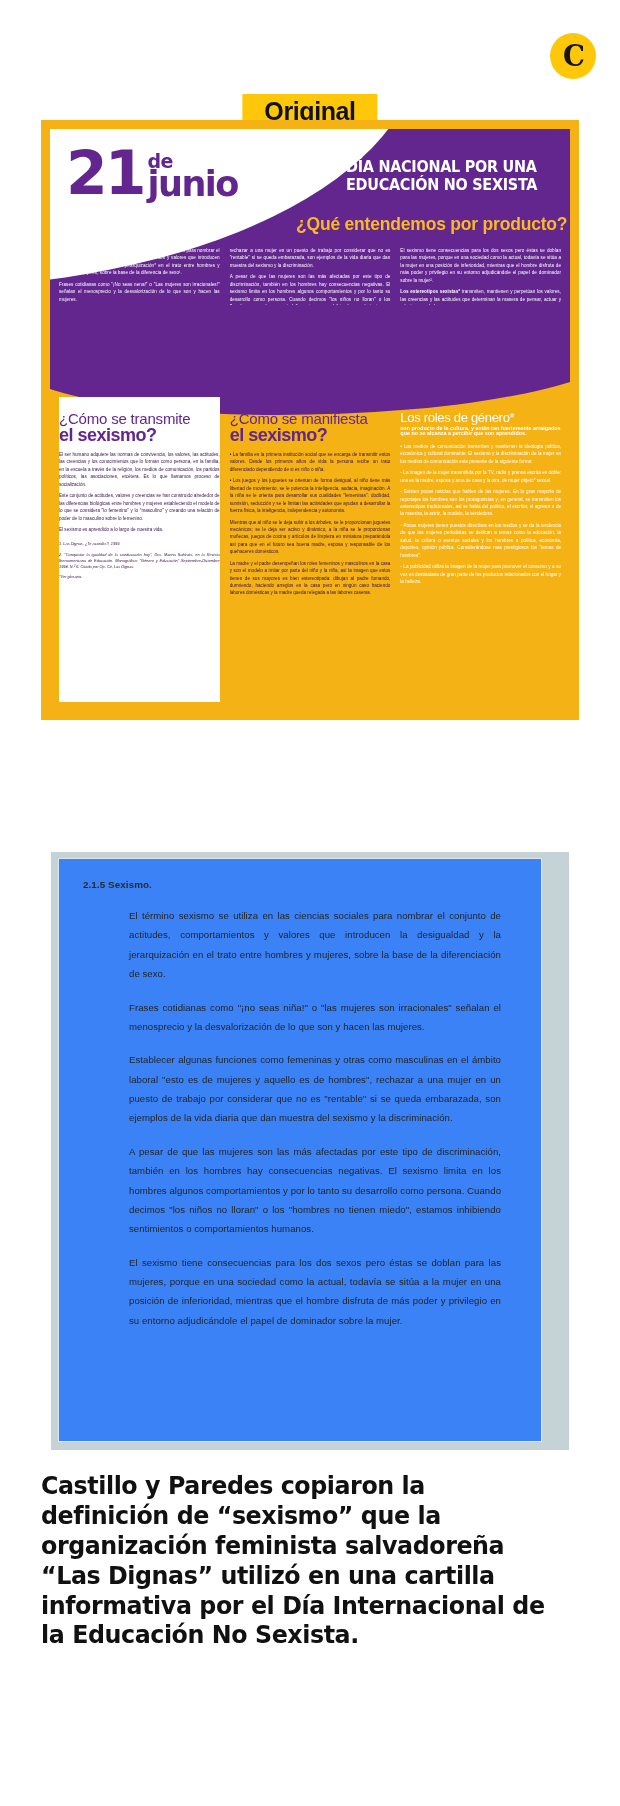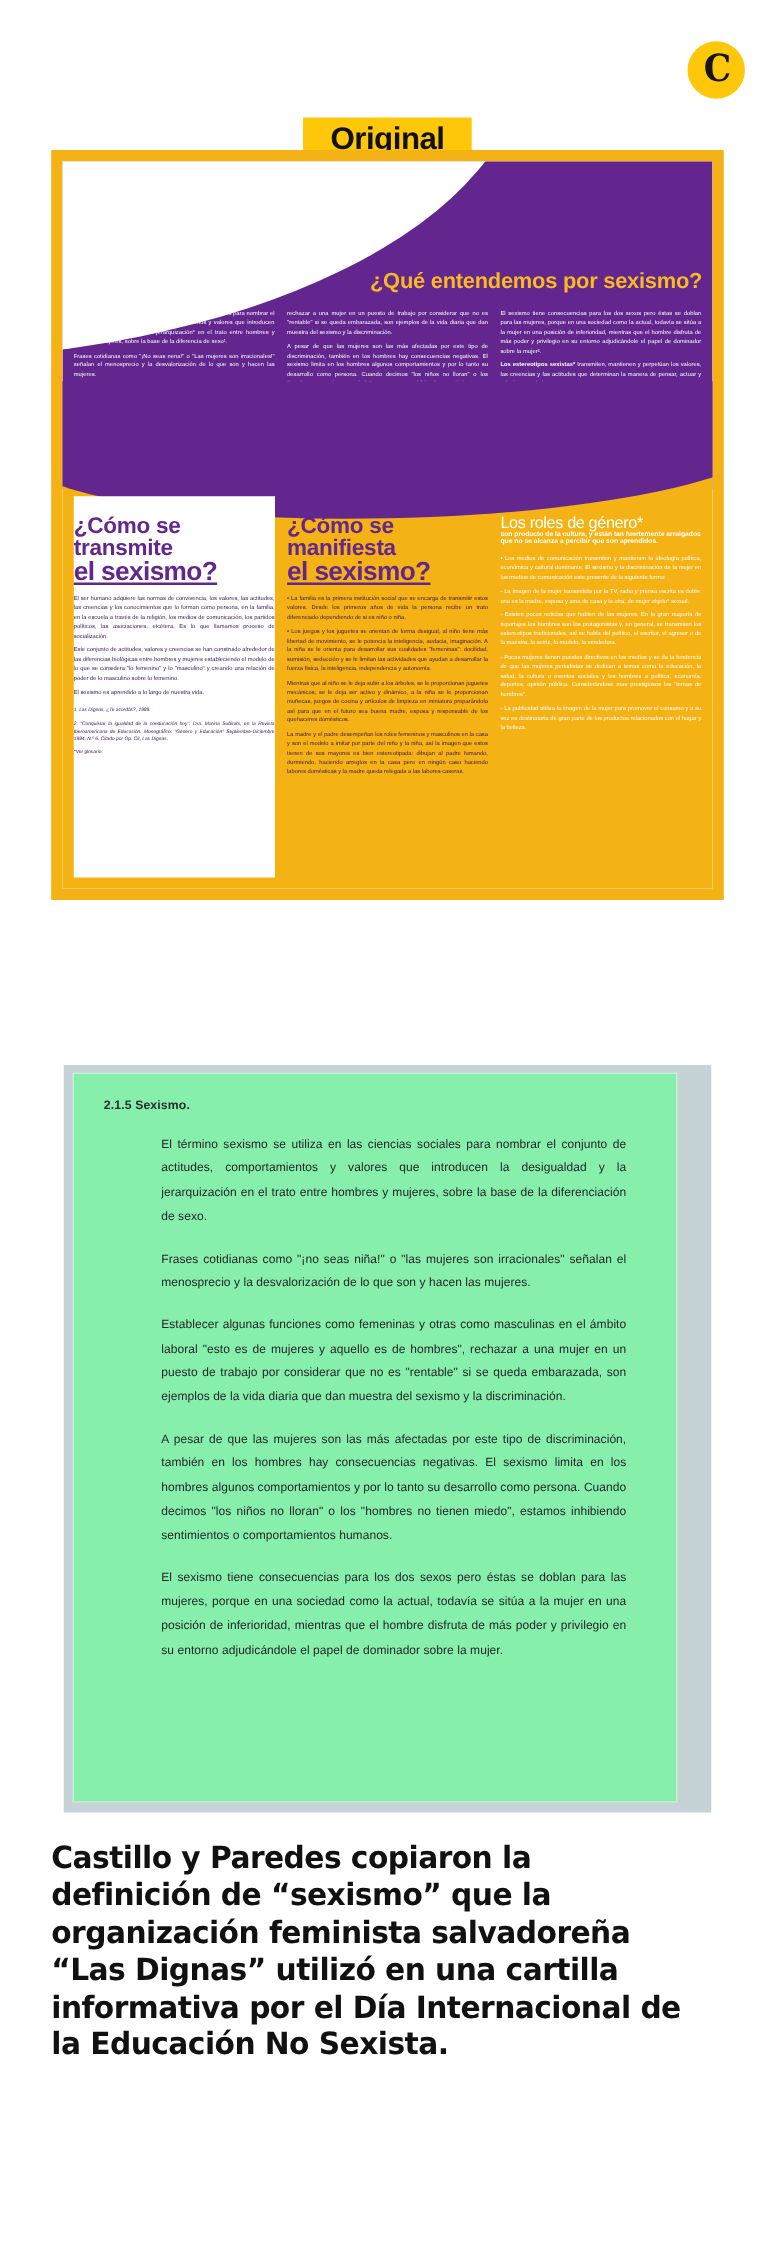--- a/index.html
+++ b/index.html
@@ -195,22 +195,22 @@
     width: 502px;
     display: flex;
     gap: 10px;
   }
   .gcol { width: 161px; }
   .g-head {
     margin: 0 0 7px 0;
     line-height: 1.0;
     color: #62268E;
   }
-  .g-head .l1 { display: block; font-size: 18px; font-weight: 700; letter-spacing: -0.2px;}
-  .g-head .l2 { display: block; font-size: 21px; font-weight: 800; letter-spacing: -0.5px; text-decoration: underline;}
+  .g-head .l1 { display: block; font-size: 15px; font-weight: 400; letter-spacing: -0.2px;}
+  .g-head .l2 { display: block; font-size: 18px; font-weight: 800; letter-spacing: -0.5px;}
   .g-head.dark .l1, .g-head.dark .l2 { color: #62268E; }
   .gtext {
     font-size: 4.6px;
     line-height: 1.62;
     text-align: justify;
     margin: 0 0 4px 0;
     color: #3B1254;
   }
   .gcol.purple-txt .gtext { color: #3B1254; }
   .gcol.white-txt .gtext { color: #ffffff; }
@@ -235,21 +235,21 @@
   .doc-shadow {
     position: absolute;
     left: 51px; top: 852px;
     width: 518px; height: 598px;
     background: #C5D2D6;
   }
   .doc-page {
     position: absolute;
     left: 58px; top: 858px;
     width: 484px; height: 584px;
-    background: #86efac;
+    background: #3b82f6;
     border: 1px solid #e3e6e7;
     padding: 20px 34px 10px 24px;
   }
   .doc-h {
     font-size: 9.8px;
     font-weight: 700;
     color: #2b2b2b;
     margin: 0 0 16px 0;
     letter-spacing: 0.1px;
     font-family: "Liberation Sans", sans-serif;
@@ -290,21 +290,31 @@
 </div>
 
 <div class="section-tab tab-original">Original</div>
 
 <div class="poster">
   <div class="poster-inner">
 
     <div class="band-purple"></div>
     <div class="swoosh-white"></div>
 
-    <div class="masthead-sub">¿Qué entendemos por sexismo?</div>
+    <div class="masthead">
+      <div class="date-block">
+        <span class="date-num">21</span>
+        <span class="date-words">
+          <span class="date-de">de</span>
+          <span class="date-mes">junio</span>
+        </span>
+      </div>
+      <div class="masthead-title">DÍA NACIONAL POR UNA EDUCACIÓN NO SEXISTA</div>
+    </div>
+    <div class="masthead-sub">¿Qué entendemos por producto?</div>
 
     <div class="purple-cols">
       <div class="pcol">
         <div class="dropcap-row">
           <span class="dropcap">El</span>
           <p class="ptext">término sexismo se utiliza en las ciencias sociales para nombrar el conjunto de actitudes, comportamientos y valores que introducen la desigualdad y la jerarquización* en el trato entre hombres y mujeres, sobre la base de la diferencia de sexo¹.</p>
         </div>
         <p class="ptext">Frases cotidianas como "¡No seas nena!" o "Las mujeres son irracionales!" señalan el menosprecio y la desvalorización de lo que son y hacen las mujeres.</p>
         <p class="ptext">Establecer algunas funciones como femeninas y otras como masculinas en el ámbito laboral "esto es de mujeres y aquello es de hombres",</p>
       </div>

